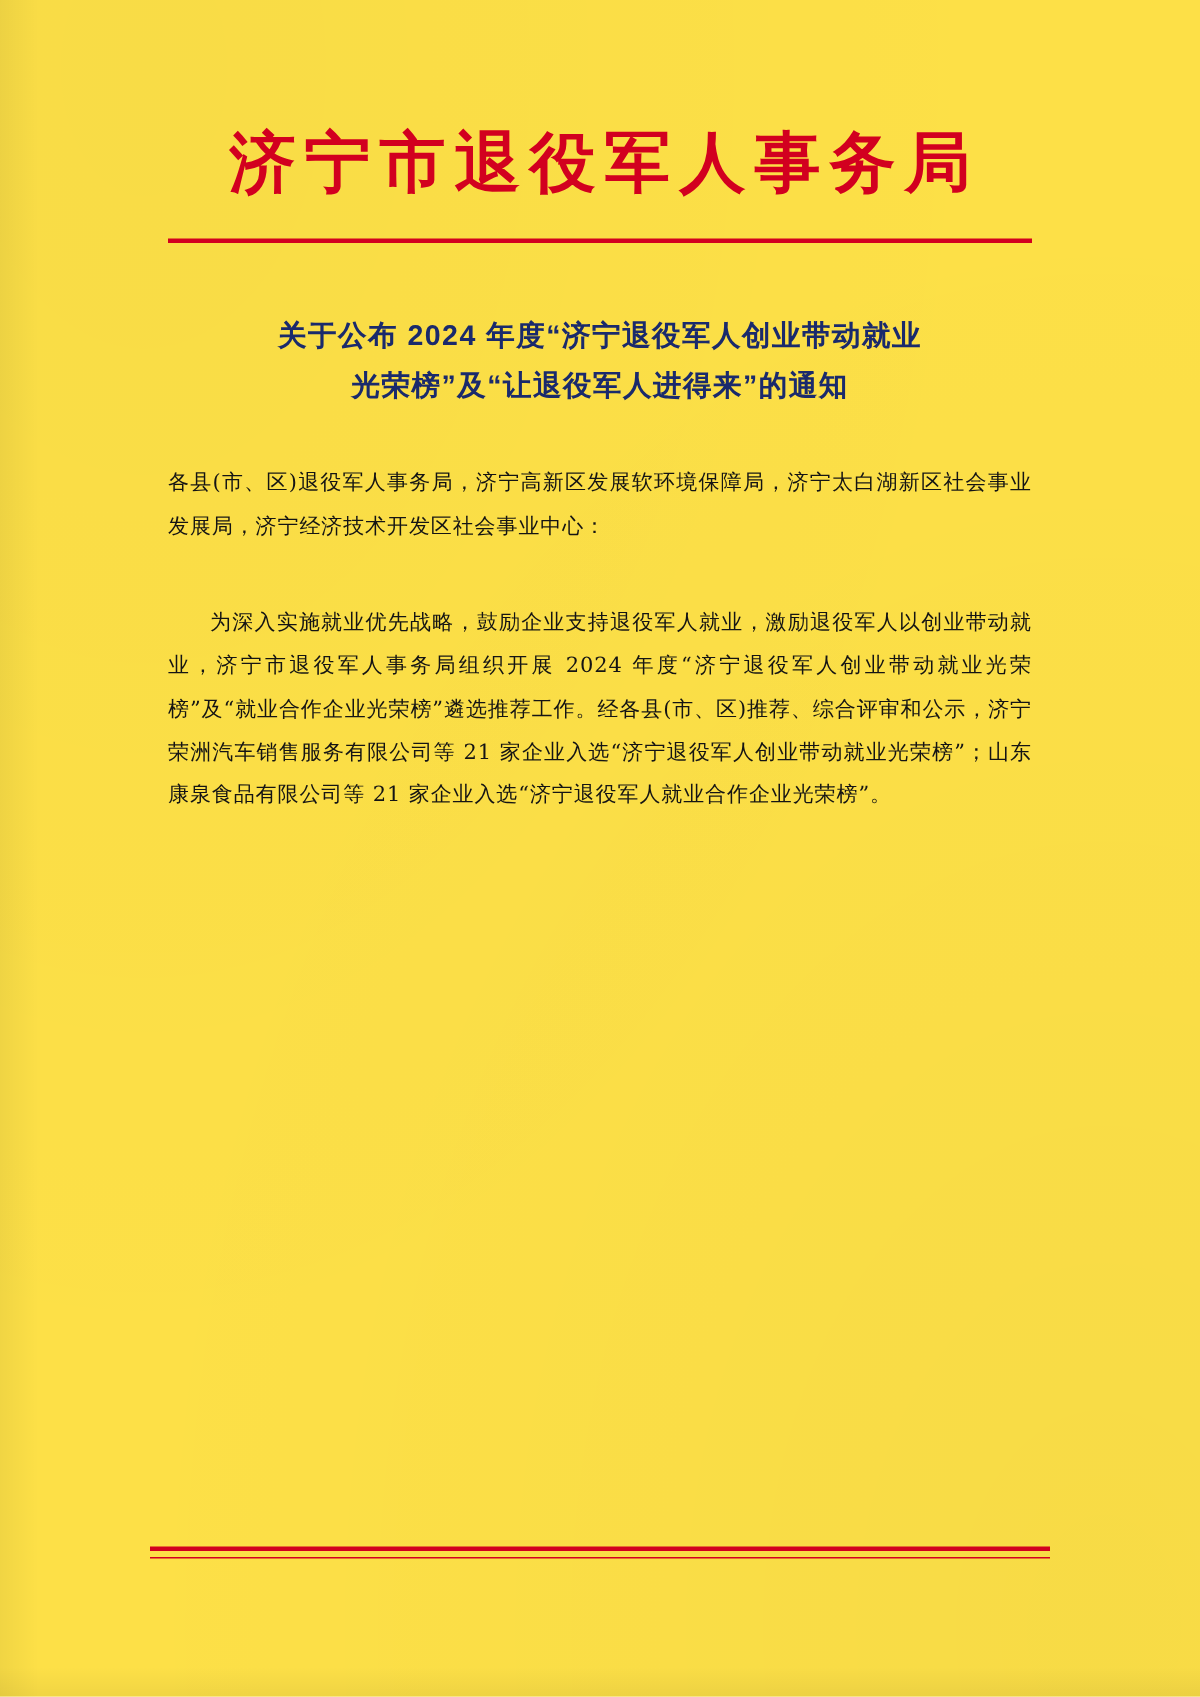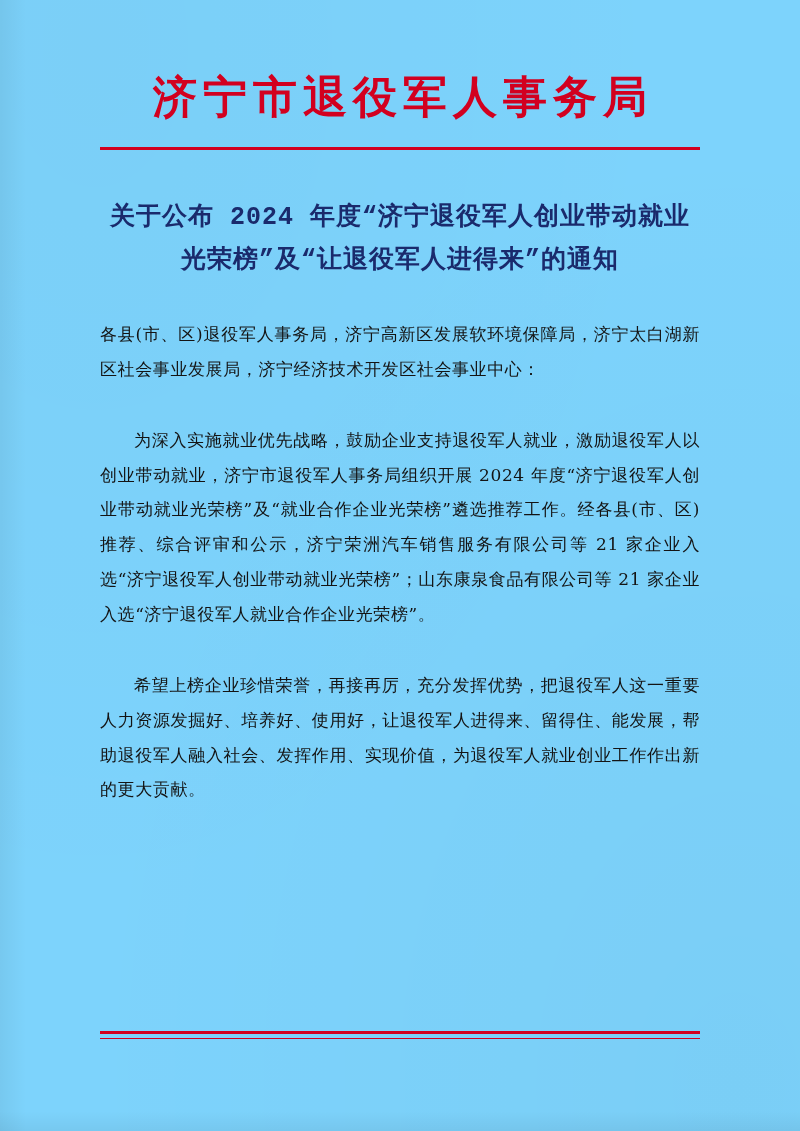--- a/index.html
+++ b/index.html
@@ -11,22 +11,22 @@
     width: 800px;
     height: 1131px;
     font-family: "Liberation Serif", "DejaVu Serif", serif;
     color: #1a1a1a;
     position: relative;
     overflow: hidden;
   }
   .page {
     position: absolute;
     inset: 0;
-    background: #7dd3fc;
-    padding: 0;
+    background: #fde047;
+    padding: 12px;
   }
   
   .page::after {
     content: "";
     position: absolute;
     inset: 0;
     pointer-events: none;
     background:
       radial-gradient(ellipse at 12% 4%, rgba(0,0,0,0.02), rgba(0,0,0,0) 60%),
       radial-gradient(ellipse at 92% 96%, rgba(0,0,0,0.025), rgba(0,0,0,0) 65%);
@@ -52,32 +52,32 @@
   }
   .masthead-rule {
     margin: 24px 0 0 0;
     height: 3px;
     background: #d2001f;
   }
   .doc-title {
     margin-top: 46px;
     text-align: center;
     color: #1a2a6c;
-    font-family: Liberation Mono, monospace;
+    font-family: Liberation Sans, sans-serif;
     font-weight: bold;
-    font-size: 25px;
+    font-size: 19px;
     line-height: 1.75;
     letter-spacing: 1px;
   }
   .doc-title .line {
     display: block;
   }
   .body-text {
     margin-top: 34px;
-    font-size: 17px;
+    font-size: 14px;
     line-height: 2.05;
     letter-spacing: 0.6px;
     color: #141414;
     text-align: justify;
     font-family: "DejaVu Serif", "Liberation Serif", serif;
   }
   .body-text p {
     margin: 0 0 2px 0;
   }
   .body-text p.indent {
@@ -128,21 +128,20 @@
     </div>
 
     <div class="doc-title">
       <span class="line">关于公布 2024 年度“济宁退役军人创业带动就业</span>
       <span class="line">光荣榜”及“让退役军人进得来”的通知</span>
     </div>
 
     <div class="body-text">
       <p>各县(市、区)退役军人事务局，济宁高新区发展软环境保障局，济宁太白湖新区社会事业发展局，济宁经济技术开发区社会事业中心：</p>
       <p class="indent">为深入实施就业优先战略，鼓励企业支持退役军人就业，激励退役军人以创业带动就业，济宁市退役军人事务局组织开展 2024 年度“济宁退役军人创业带动就业光荣榜”及“就业合作企业光荣榜”遴选推荐工作。经各县(市、区)推荐、综合评审和公示，济宁荣洲汽车销售服务有限公司等 21 家企业入选“济宁退役军人创业带动就业光荣榜”；山东康泉食品有限公司等 21 家企业入选“济宁退役军人就业合作企业光荣榜”。</p>
-      <p class="indent">希望上榜企业珍惜荣誉，再接再厉，充分发挥优势，把退役军人这一重要人力资源发掘好、培养好、使用好，让退役军人进得来、留得住、能发展，帮助退役军人融入社会、发挥作用、实现价值，为退役军人就业创业工作作出新的更大贡献。</p>
     </div>
 
   </div>
 
   <div class="footer-rules">
     <div class="footer-rule-thick"></div>
     <div class="footer-rule-thin"></div>
   </div>
 
   <div class="edge-shadow-left"></div>

